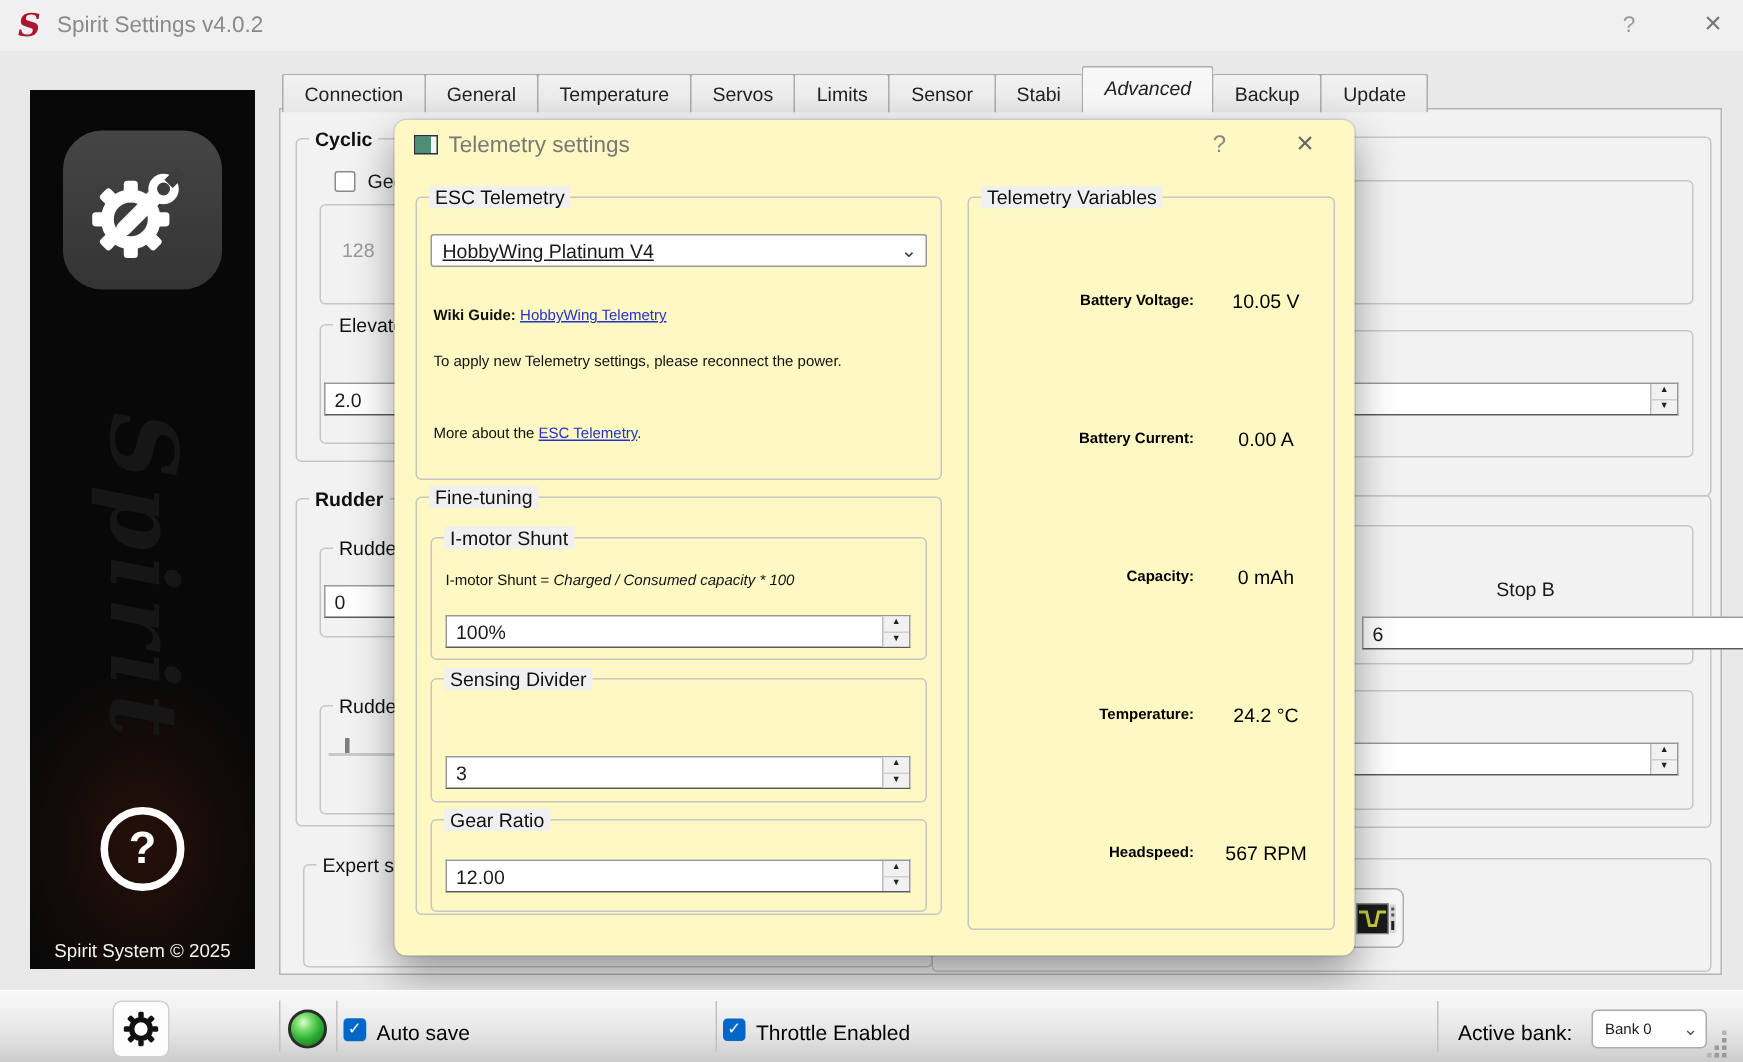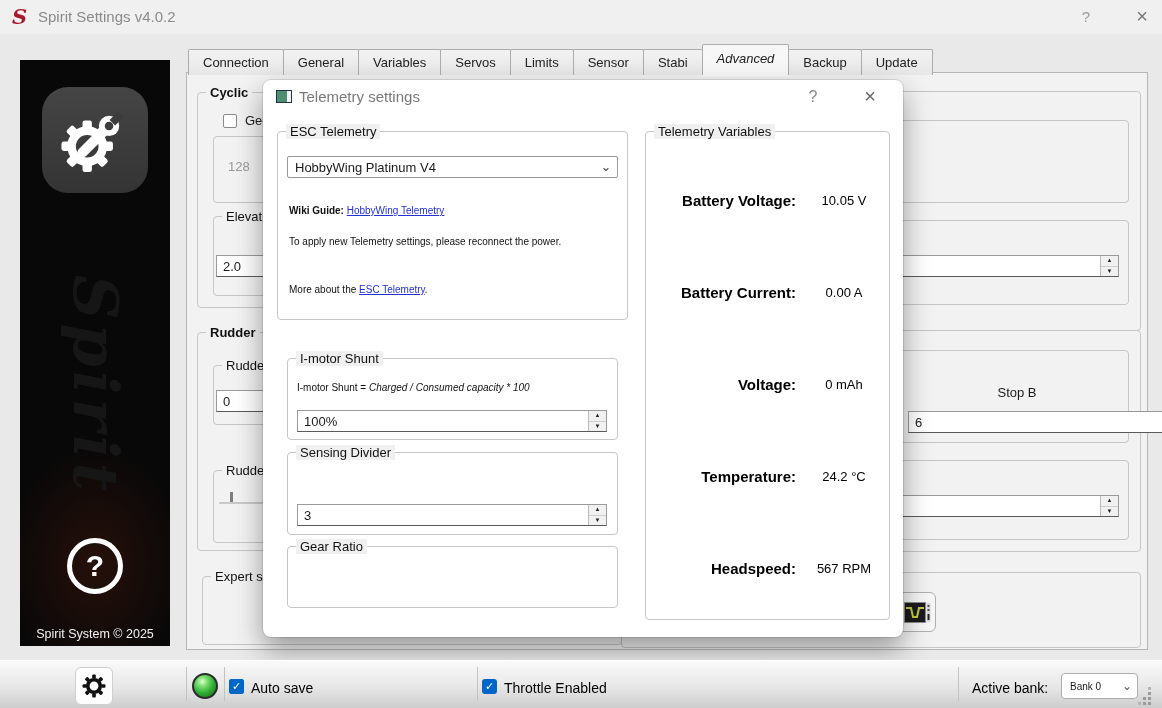--- a/index.html
+++ b/index.html
@@ -50,40 +50,40 @@
   .field .fv{flex:1;padding-left:6px;font-size:13px;white-space:nowrap;overflow:hidden;}
   .spinbtns{width:17px;height:100%;display:flex;flex-direction:column;border-left:1px solid #bdbdbd;background:#f1f1f1;}
   .sbtn{flex:1;font-size:6px;line-height:9px;text-align:center;color:#222;cursor:default;}
   .sbtn.up{border-bottom:1px solid #cfcfcf;}
   .slider-groove{position:absolute;height:2px;background:#c9c9c9;}
   .slider-tick{position:absolute;width:3px;height:10px;background:#7d7d7d;}
   .scope-btn{position:absolute;width:36px;height:38px;border:1px solid #b0b0b0;border-radius:6px;background:#f6f6f6;
              display:flex;align-items:center;justify-content:center;}
 
   
-  .dlg{position:absolute;left:263px;top:80px;width:640px;height:557px;background:#ffffff;border-radius:8px;
+  .dlg{position:absolute;left:263px;top:80px;width:640px;height:557px;background:#fef9c3;border-radius:8px;
        box-shadow:0 12px 28px rgba(0,0,0,.38),0 0 0 1px rgba(0,0,0,.10);z-index:10;}
   .dtitle{position:absolute;left:36px;top:8px;font-size:15px;color:#787878;}
   .dicon{position:absolute;left:13px;top:10px;width:16px;height:13px;border:1px solid #24324a;box-sizing:border-box;
          background:linear-gradient(90deg,#4d8f72 0 72%,#f2f2f2 72% 100%);}
   .dhelp{position:absolute;left:540px;top:8px;width:20px;text-align:center;font-size:16px;color:#888;cursor:default;}
   .dclose{position:absolute;left:596px;top:5px;width:22px;text-align:center;font-size:20px;color:#666;cursor:default;}
 
   .dtext{position:absolute;font-size:10px;line-height:20px;color:#111;}
   .blk{font-weight:bold;}
   .lnk{color:#2230d4;text-decoration:underline;cursor:pointer;}
   .ital{font-style:italic;}
   .combo{position:absolute;background:#fff;border:1px solid #999;border-radius:2px;box-sizing:border-box;
          display:flex;align-items:center;}
-  .combo .cv{flex:1;padding-left:7px;font-size:13px;white-space:nowrap;}
+  .combo .cv{flex:1;padding-left:7px;font-size:13px;white-space:nowrap;text-decoration:underline;}
   .combo .chev{width:22px;text-align:center;font-size:13px;color:#444;line-height:10px;}
 
   .tv-list{position:absolute;left:8px;right:8px;top:22px;bottom:5px;display:flex;flex-direction:column;}
   .tv-row{flex:1;display:flex;align-items:center;}
-  .tv-label{flex:0 0 142px;text-align:right;font-weight:bold;font-size:15px;color:#000;}
+  .tv-label{flex:0 0 142px;text-align:right;font-weight:bold;font-size:10px;color:#000;}
   .tv-value{margin-left:14px;width:68px;text-align:center;font-size:13px;color:#000;}
 
   
   .statusbar{position:absolute;left:0;top:660px;width:1162px;height:48px;z-index:20;
              background:linear-gradient(180deg,#fafafa,#e7e7e7 55%,#cdcdcd);border-top:1px solid #fff;box-sizing:border-box;}
   .gear-btn{position:absolute;left:75px;top:6px;width:38px;height:38px;background:#fdfdfd;border:1px solid #cfcfcf;
             border-radius:6px;box-sizing:border-box;display:flex;align-items:center;justify-content:center;}
   .ssep{position:absolute;top:6px;height:34px;width:1px;background:#c2c2c2;}
   .led{position:absolute;left:192px;top:12px;width:26px;height:26px;border-radius:50%;
        background:radial-gradient(circle at 38% 30%,#dcffd2 0%,#79dd6e 25%,#2fae35 55%,#0e6a12 100%);
@@ -133,21 +133,21 @@
     <div class="watermark">Spirit</div>
     <div class="help-circle">
       <span class="hq">?</span>
     </div>
     <div class="sb-footer">Spirit System © 2025</div>
   </div>
 
   <div class="tabbar">
     <div class="tab">Connection</div>
     <div class="tab">General</div>
-    <div class="tab">Variables</div>
+    <div class="tab">Temperature</div>
     <div class="tab">Servos</div>
     <div class="tab">Limits</div>
     <div class="tab">Sensor</div>
     <div class="tab">Stabi</div>
     <div class="tab active">Advanced</div>
     <div class="tab">Backup</div>
     <div class="tab">Update</div>
   </div>
 
   <div class="panel">
@@ -241,20 +241,23 @@
     <div class="dtext" style="left:26px;top:121px;">
       <span class="blk">Wiki Guide:</span>
       <span> </span>
       <span class="lnk">HobbyWing Telemetry</span>
     </div>
     <div class="dtext" style="left:26px;top:152px;width:330px;">To apply new Telemetry settings, please reconnect the power.</div>
     <div class="dtext" style="left:26px;top:200px;">
       <span>More about the </span><span class="lnk">ESC Telemetry</span><span>.</span>
     </div>
 
+    <div class="gb" style="left:14px;top:251px;width:351px;height:279px;">
+      <span class="gbt">Fine-tuning</span>
+    </div>
 
     <div class="gb" style="left:24px;top:278px;width:331px;height:82px;">
       <span class="gbt">I-motor Shunt</span>
     </div>
     <div class="dtext" style="left:34px;top:298px;">
       <span>I-motor Shunt = </span><span class="ital">Charged / Consumed capacity * 100</span>
     </div>
     <div class="field" style="left:34px;top:330px;width:310px;height:22px;">
       <span class="fv">100%</span>
       <span class="spinbtns">
@@ -269,35 +272,42 @@
     <div class="field" style="left:34px;top:424px;width:310px;height:22px;">
       <span class="fv">3</span>
       <span class="spinbtns">
         <span class="sbtn up">▲</span>
         <span class="sbtn">▼</span>
       </span>
     </div>
 
     <div class="gb" style="left:24px;top:466px;width:331px;height:62px;">
       <span class="gbt">Gear Ratio</span>
+    </div>
+    <div class="field" style="left:34px;top:493px;width:310px;height:22px;">
+      <span class="fv">12.00</span>
+      <span class="spinbtns">
+        <span class="sbtn up">▲</span>
+        <span class="sbtn">▼</span>
+      </span>
     </div>
 
     <div class="gb" style="left:382px;top:51px;width:245px;height:489px;">
       <span class="gbt">Telemetry Variables</span>
       <div class="tv-list">
         <div class="tv-row">
           <span class="tv-label">Battery Voltage:</span>
           <span class="tv-value">10.05 V</span>
         </div>
         <div class="tv-row">
           <span class="tv-label">Battery Current:</span>
           <span class="tv-value">0.00 A</span>
         </div>
         <div class="tv-row">
-          <span class="tv-label">Voltage:</span>
+          <span class="tv-label">Capacity:</span>
           <span class="tv-value">0 mAh</span>
         </div>
         <div class="tv-row">
           <span class="tv-label">Temperature:</span>
           <span class="tv-value">24.2 °C</span>
         </div>
         <div class="tv-row">
           <span class="tv-label">Headspeed:</span>
           <span class="tv-value">567 RPM</span>
         </div>

